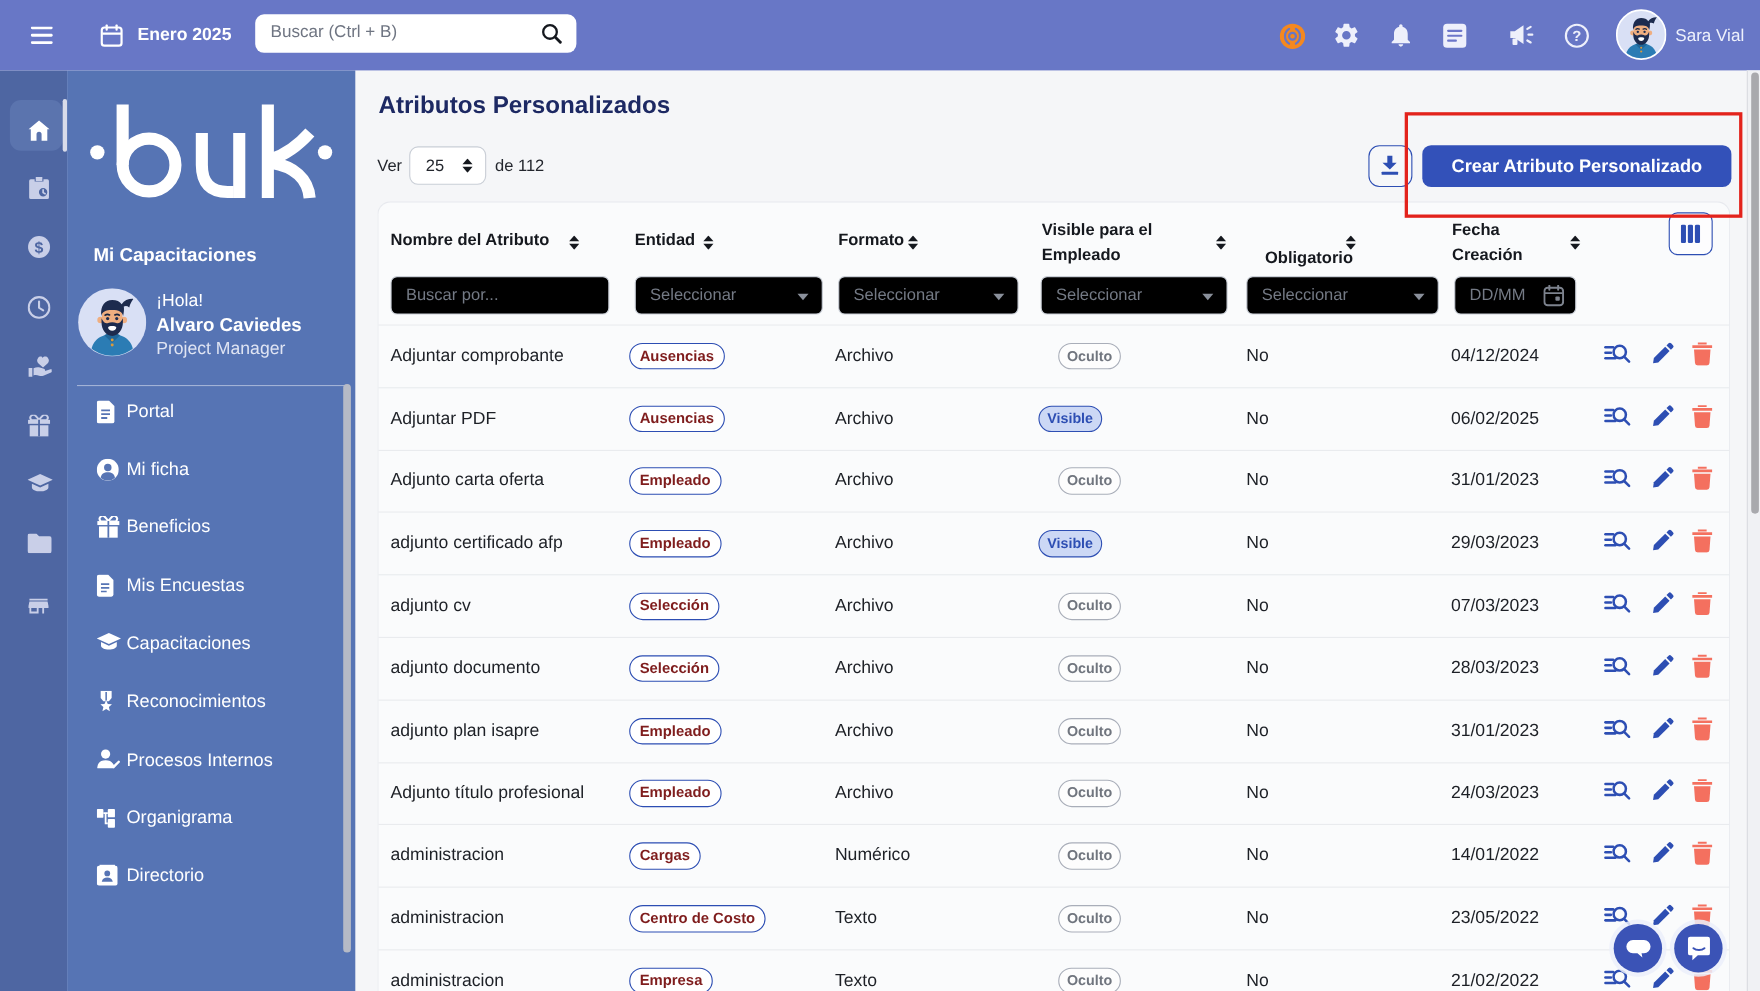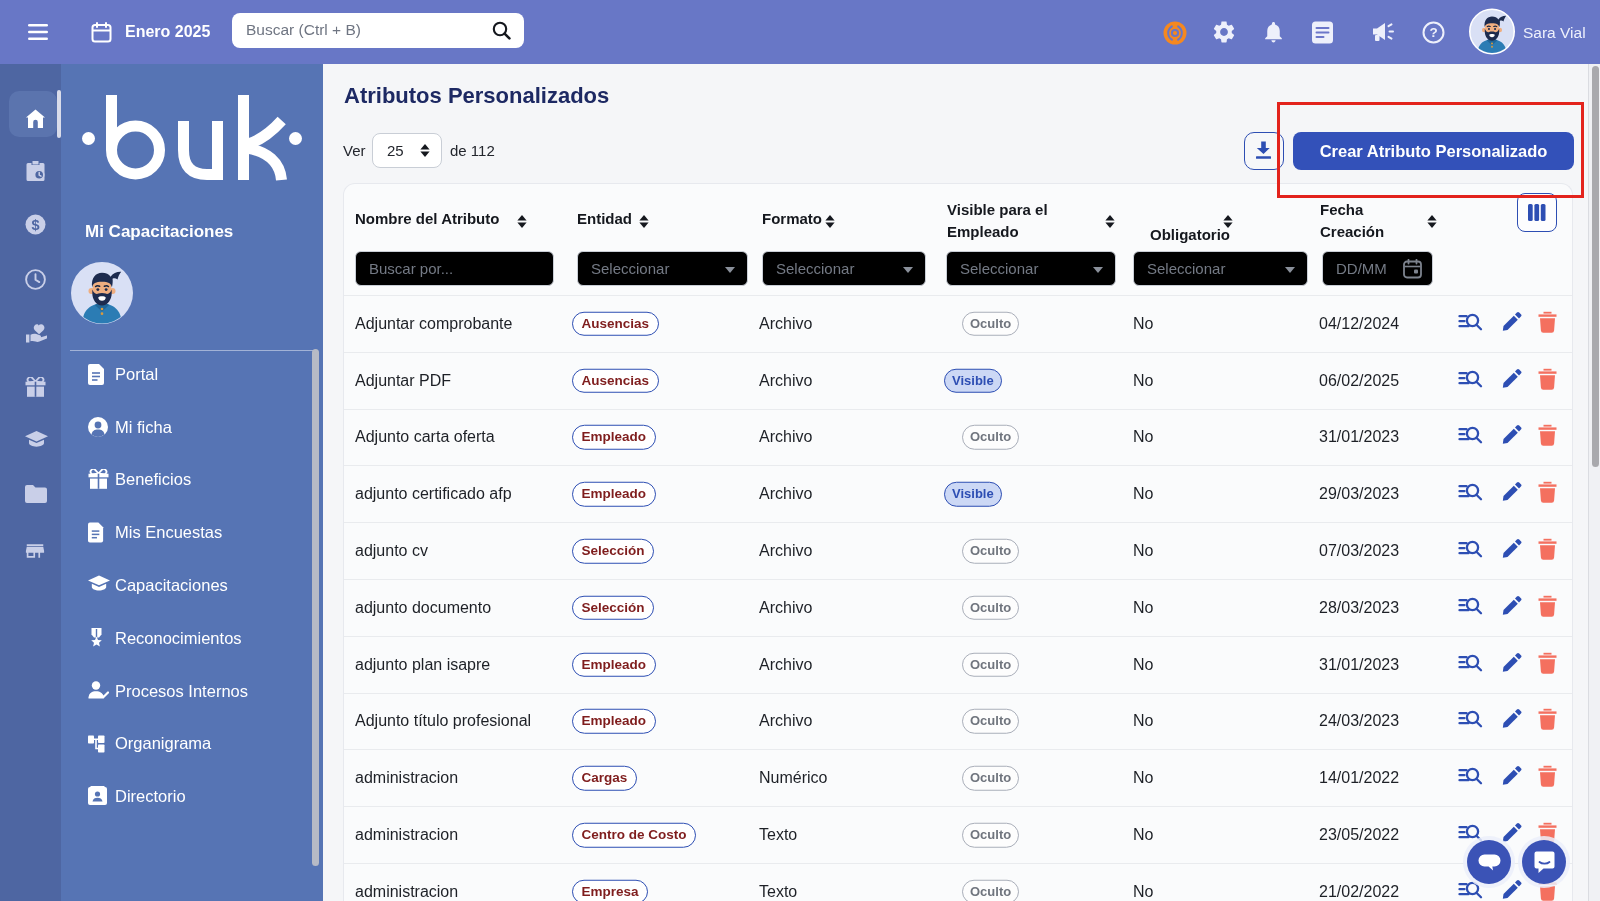--- a/index.html
+++ b/index.html
@@ -235,20 +235,21 @@
         <path d="M21 22 C21 15 24.5 12 30 12 C35.5 12 39 15 39 22 L39 29 C39 36.5 35.5 41 30 41 C24.5 41 21 36.5 21 29 Z" fill="#efae80"></path>
         <path d="M20.6 26.5 L20.6 30 C20.6 36.5 24.5 42 30 42 C35.5 42 39.4 36.5 39.4 30 L39.4 26.5 C37.5 30.8 35.2 31.4 33.6 30.6 C32.6 30.1 31.4 29.9 30 29.9 C28.6 29.9 27.4 30.1 26.4 30.6 C24.8 31.4 22.5 30.8 20.6 26.5 Z" fill="#1d2b4e"></path>
         <path d="M30 33.2 C31.8 33.2 33.2 33.6 33.6 34.3 C33.6 36.3 32 37.4 30 37.4 C28 37.4 26.4 36.3 26.4 34.3 C26.8 33.6 28.2 33.2 30 33.2 Z" fill="#fff"></path>
         <path d="M20.4 24.5 C19.3 15 24 10.3 30 10.3 C33.8 10.3 36.9 11.6 38.3 14.2 C40.6 10.8 44.3 9.2 48.6 9.4 C46.8 11.7 45.8 13.8 45 16.9 C43.3 15.6 41.6 15.5 40.2 16.2 C40.6 18.6 40.3 21.5 39.6 24.5 C38.8 20.8 36 19.2 30 19.2 C24 19.2 21.2 20.8 20.4 24.5 Z" fill="#1d2b4e"></path>
         <circle cx="26" cy="26.7" r="1.4" fill="#1d2b4e"></circle>
         <circle cx="34" cy="26.7" r="1.4" fill="#1d2b4e"></circle>
         <path d="M23.8 23.7 C24.8 22.9 26.6 22.9 27.7 23.5" stroke="#16233f" stroke-width="1.5" fill="none" stroke-linecap="round"></path>
         <path d="M32.3 23.5 C33.4 22.9 35.2 22.9 36.2 23.7" stroke="#16233f" stroke-width="1.5" fill="none" stroke-linecap="round"></path>
       </g>
     </svg>
+  <div id="hola">¡Hola!<br><b>Alvaro Caviedes</b><br><span class="pm">Project Manager</span></div>
   <div id="sdivider"></div>
   <div class="mitem" style="top:300px">
       <svg width="18" height="21" viewBox="0 0 18 21">
         <path d="M2 0 h9 l5 5 v14 a2 2 0 0 1 -2 2 H2 a2 2 0 0 1 -2 -2 V2 a2 2 0 0 1 2 -2 Z" fill="#fff"></path>
         <g stroke="#5674b4" stroke-width="1.6">
           <line x1="4" y1="9" x2="12" y2="9"></line>
           <line x1="4" y1="12.5" x2="12" y2="12.5"></line>
           <line x1="4" y1="16" x2="9.5" y2="16"></line>
         </g>
       </svg>

